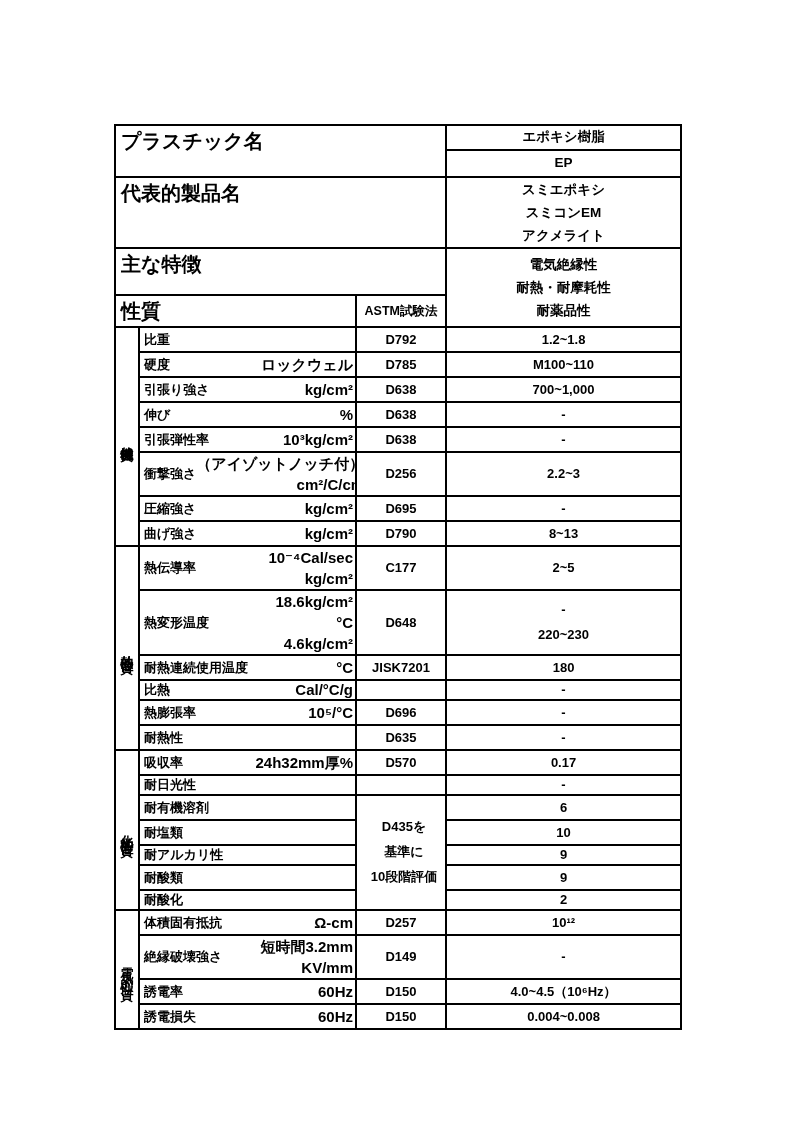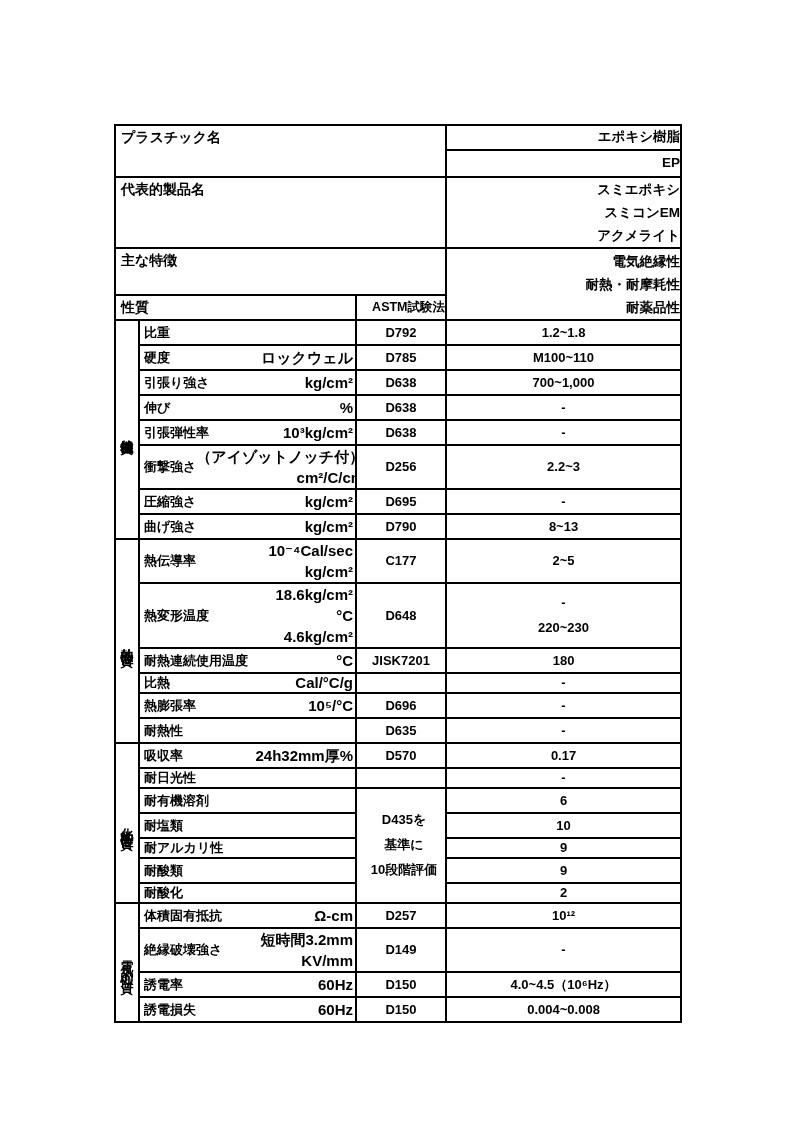--- a/index.html
+++ b/index.html
@@ -13,23 +13,23 @@
     position:absolute;left:114px;top:124px;
     width:566px;border-collapse:collapse;table-layout:fixed;
     border:2px solid #000;
   }
   td{
     border:2px solid #000;
     padding:0;vertical-align:middle;
     font-size:13px;line-height:1.2;overflow:hidden;
   }
   
-  td.hl{vertical-align:top;text-align:left;padding:3px 5px;font-size:14px;}
-  
-  td.hc{text-align:right;font-size:13.5px;}
+  td.hl{vertical-align:top;text-align:left;padding:3px 5px;font-size:20px;}
+  
+  td.hc{text-align:center;font-size:13.5px;}
   td.hc div{line-height:23px;}
   
   td.grp{position:relative;}
   .vwrap{position:absolute;top:0;left:0;right:0;bottom:0;display:flex;align-items:center;justify-content:center;}
   .vtext{writing-mode:vertical-rl;text-orientation:upright;font-size:13px;line-height:1;}
   .ls0{letter-spacing:0px;}
   .ls2{letter-spacing:2px;}
   .ls5{letter-spacing:5px;}
   
   td.prop{padding:0 2px 0 4px;}

